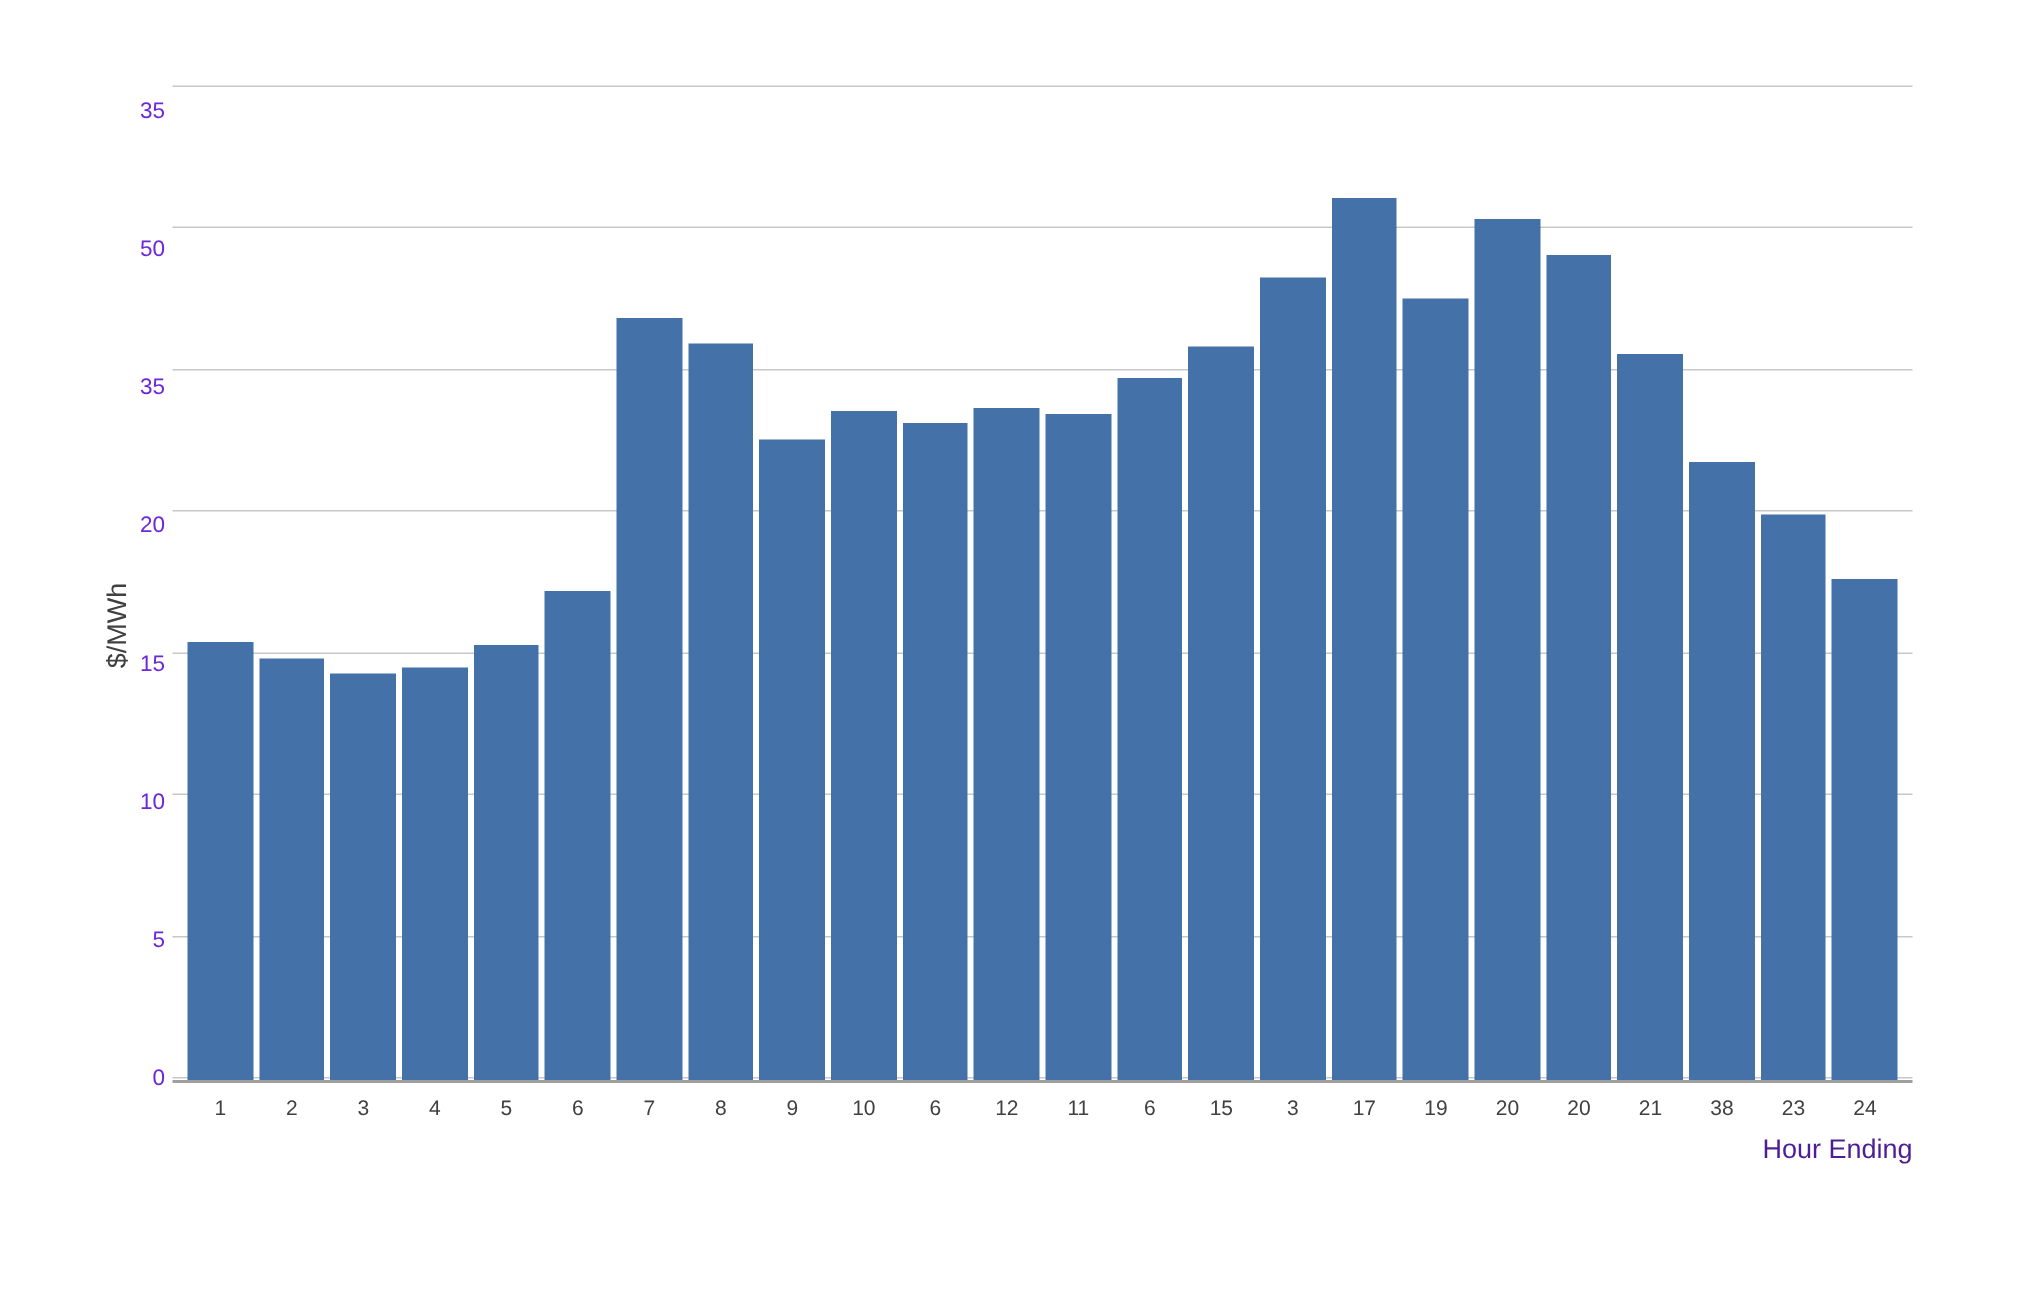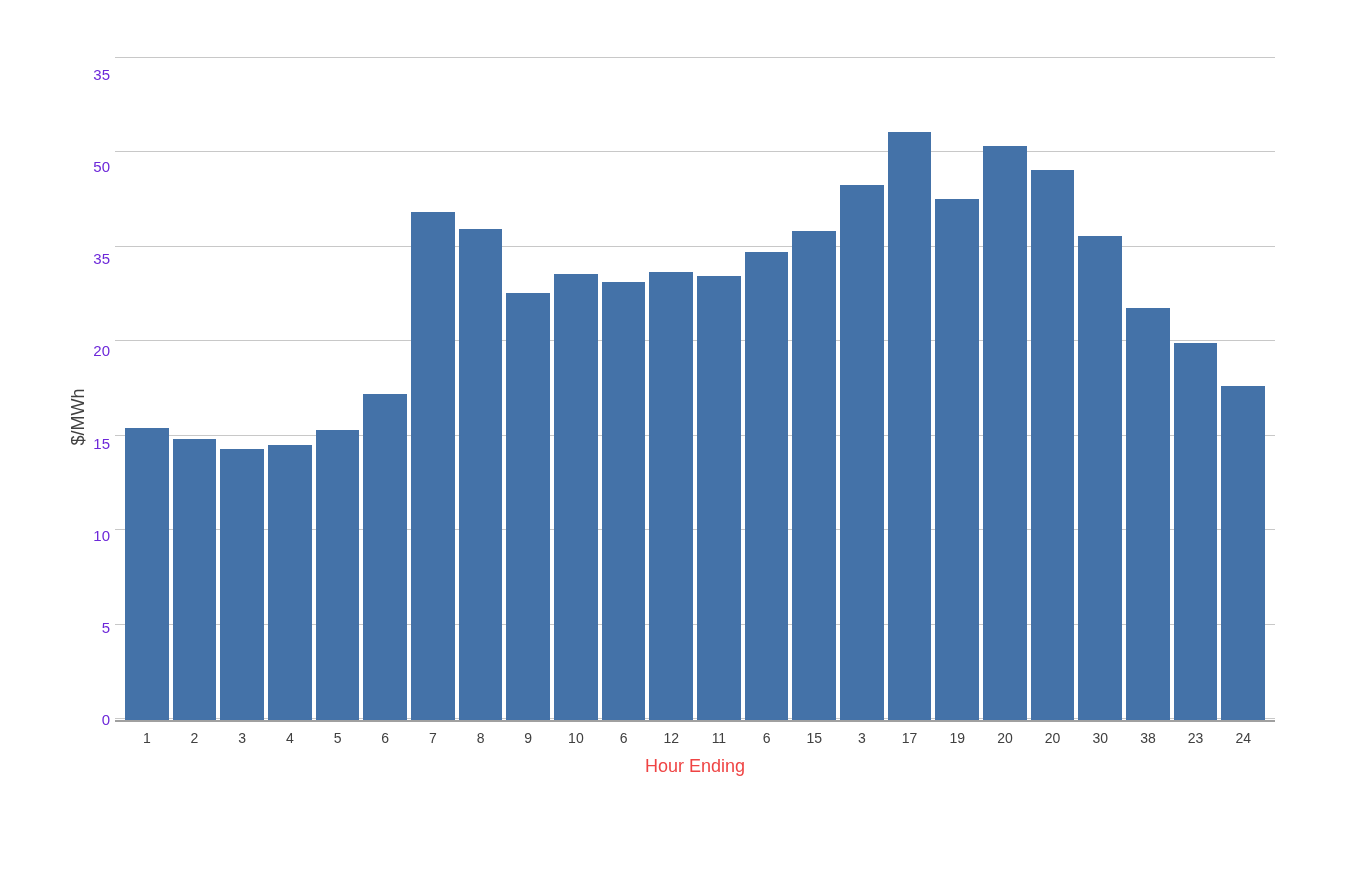--- a/index.html
+++ b/index.html
@@ -105,23 +105,23 @@
       gap: 4px;
       margin-top: 8px;
     }
     .x-label {
       flex: 1;
       text-align: center;
       font-size: 14px;
       color: #404040;
     }
     .x-axis-label {
-      text-align: center;
+      text-align: right;
       font-size: 18px;
-      color: #ef4444;
+      color: #4c1d95;
       margin-top: 10px;
     }
     .baseline {
       width: 100%;
       height: 2px;
       background: #a0a0a0;
     }
   </style>
 </head>
 <body>
@@ -244,20 +244,20 @@
         <div class="x-label">6</div>
         <div class="x-label">12</div>
         <div class="x-label">11</div>
         <div class="x-label">6</div>
         <div class="x-label">15</div>
         <div class="x-label">3</div>
         <div class="x-label">17</div>
         <div class="x-label">19</div>
         <div class="x-label">20</div>
         <div class="x-label">20</div>
-        <div class="x-label">30</div>
+        <div class="x-label">21</div>
         <div class="x-label">38</div>
         <div class="x-label">23</div>
         <div class="x-label">24</div>
       </div>
     <div class="x-axis-label">Hour Ending</div>
   </div>
 </div>
 
 </body></html>

